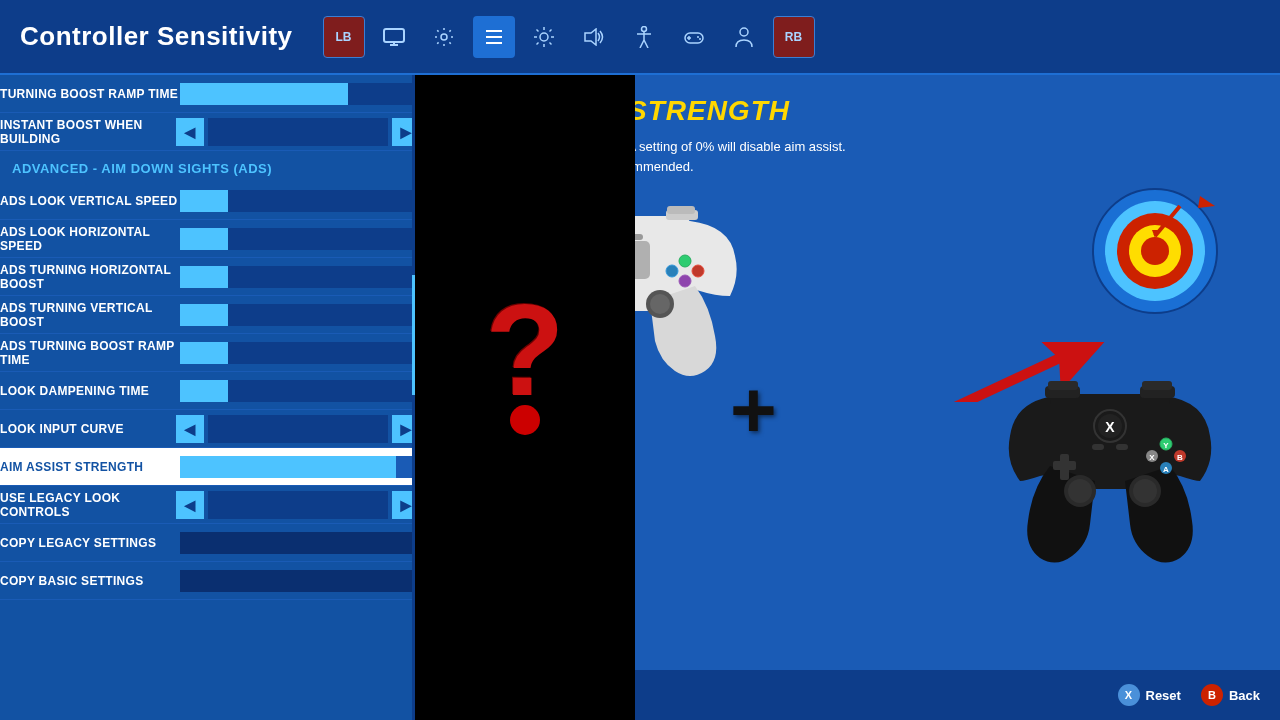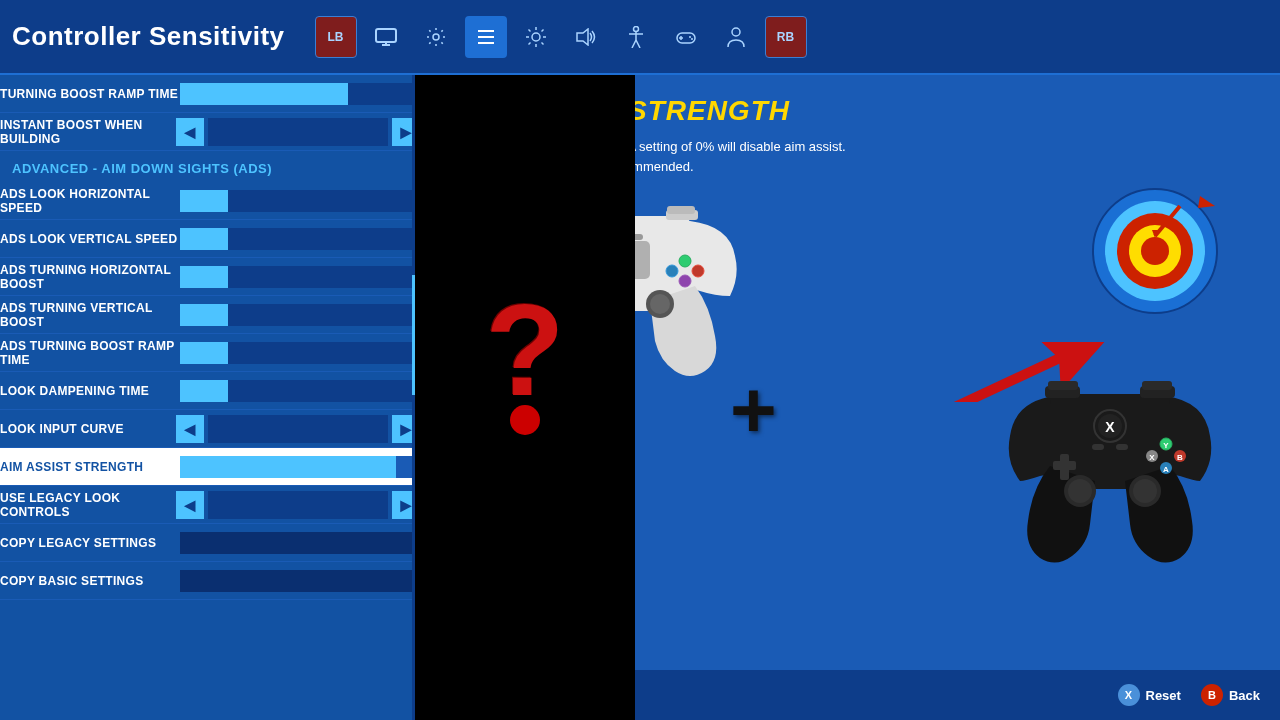--- a/index.html
+++ b/index.html
@@ -11,21 +11,21 @@
       font-family: 'Arial Black', Arial, sans-serif;
       position: relative;
     }
 
     
     .header {
       background: #0d3d8a;
       height: 75px;
       display: flex;
       align-items: center;
-      padding: 0 12px;
+      padding: 0 20px;
       border-bottom: 2px solid #1e6fd4;
       position: relative;
       z-index: 10;
     }
     .header-title {
       color: white;
       font-size: 26px;
       font-weight: 900;
       margin-right: 30px;
       letter-spacing: 0.5px;
@@ -398,27 +398,27 @@
         <span class="setting-label">INSTANT BOOST WHEN BUILDING</span>
         <div class="arrow-control">
           <div class="arrow-btn">◀</div>
           <div class="arrow-value-box"></div>
           <div class="arrow-btn">▶</div>
         </div>
       </div>
 
       <div class="section-header">ADVANCED - AIM DOWN SIGHTS (ADS)</div>
       <div class="setting-row">
-        <span class="setting-label">ADS LOOK HORIZONTAL SPEED</span>
+        <span class="setting-label">ADS LOOK VERTICAL SPEED</span>
         <div class="slider-container">
           <div class="slider-fill small"></div>
         </div>
       </div>
       <div class="setting-row">
-        <span class="setting-label">ADS LOOK VERTICAL SPEED</span>
+        <span class="setting-label">ADS LOOK HORIZONTAL SPEED</span>
         <div class="slider-container">
           <div class="slider-fill small"></div>
         </div>
       </div>
       <div class="setting-row">
         <span class="setting-label">ADS TURNING HORIZONTAL BOOST</span>
         <div class="slider-container">
           <div class="slider-fill small"></div>
         </div>
       </div>

